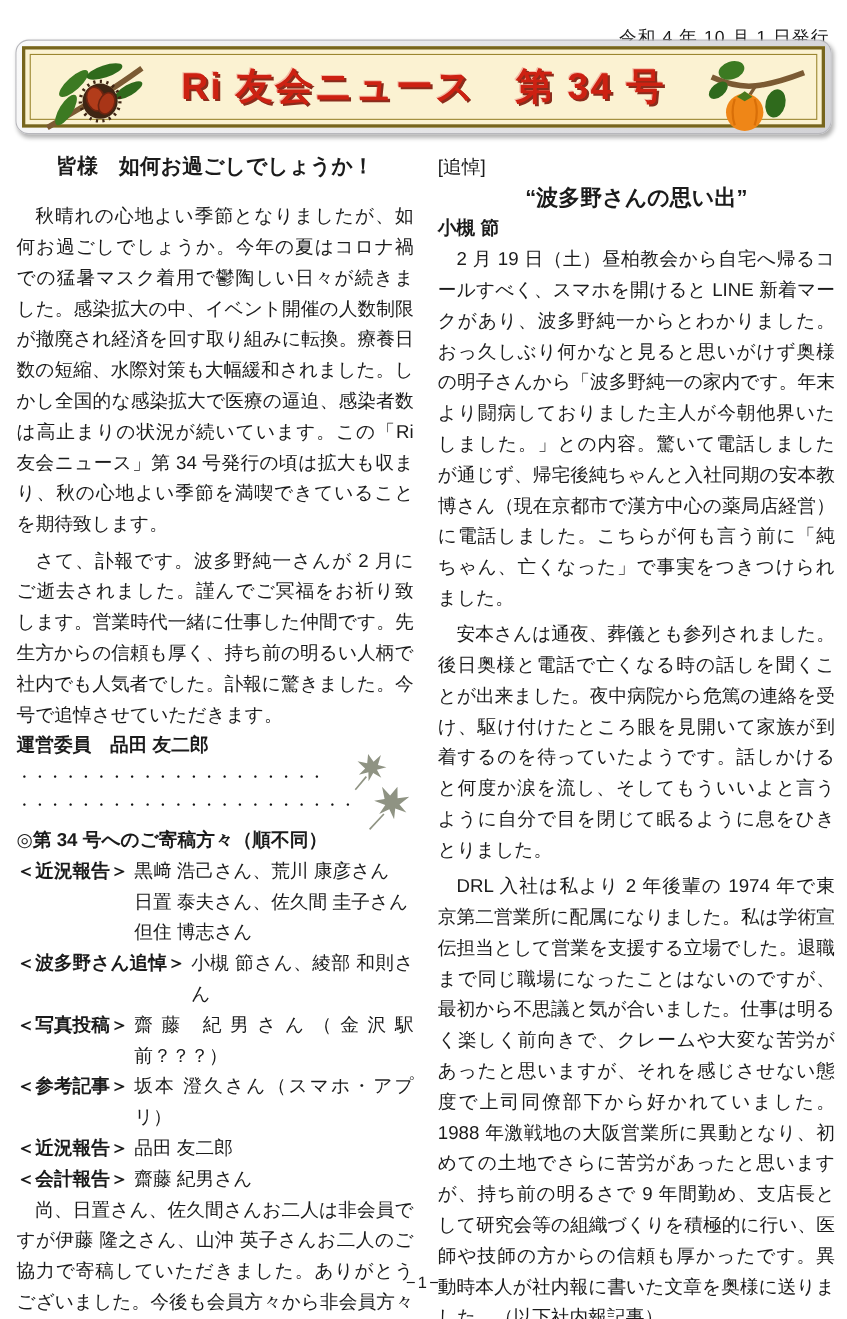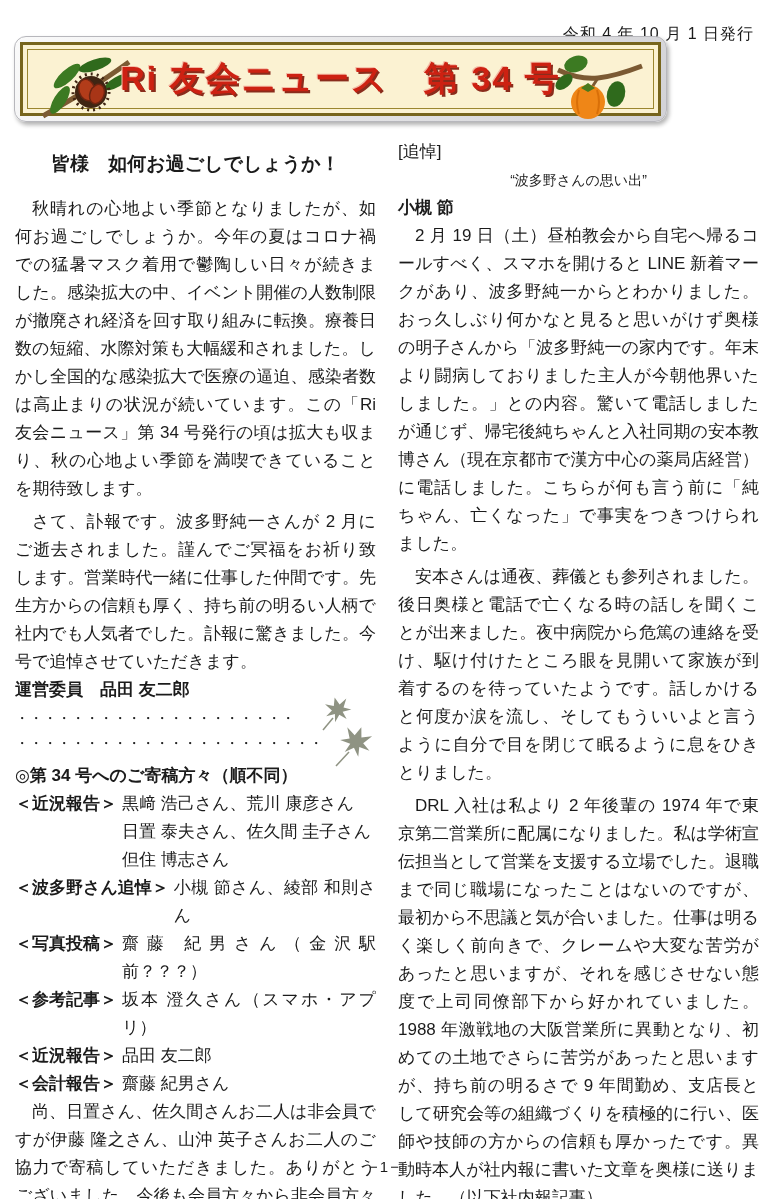--- a/index.html
+++ b/index.html
@@ -7,21 +7,21 @@
     position:relative; width:770px; height:1199px; background:#ffffff;
     font-family:"Liberation Sans","DejaVu Sans",sans-serif;
     color:#1b1b1b; overflow:hidden;
   }
   
   .date-line {
     position:absolute; top:24px; right:16px;
     font-size:16px; letter-spacing:1px;
   }
   .banner {
-    position:absolute; top:36px; left:14px; width:653px; height:86px;
+    position:absolute; top:36px; left:14px; width:742px; height:86px;
     border-radius:12px; box-sizing:border-box; padding:5px;
     background:linear-gradient(135deg,#fafafa,#d2d2d6);
     border:1px solid #b7b7bc;
     box-shadow:2px 3px 4px rgba(0,0,0,.30);
   }
   .banner-frame {
     position:relative; width:100%; height:100%; box-sizing:border-box;
     border:3px solid #77651d; background:#fbf2d2;
   }
   .banner-pinstripe { position:absolute; inset:4px; border:1px solid #9b8630; pointer-events:none; }
@@ -37,34 +37,34 @@
   
   .main {
     position:absolute; top:138px; left:15px; width:745px;
     display:flex; gap:22px;
   }
   .col { width:361px; font-size:17px; line-height:28px; text-align:justify; }
   .col p { margin:0; text-indent:1em; }
   .col p + p { margin-top:5px; }
   .greeting-heading {
     font-weight:bold; font-size:19px; text-align:center;
-    margin:12px 0 17px 0; text-indent:0;
+    margin:0 0 17px 0; text-indent:0;
   }
   .signature { text-align:left; font-weight:bold; }
   .dots-wrap { position:relative; margin-top:2px; }
   .dots { font-size:14px; line-height:25px; white-space:nowrap; color:#111; }
   .leaves { position:absolute; left:303px; top:-12px; }
   .contrib-heading { font-weight:bold; margin-top:6px; }
   .crow { display:flex; }
   .clabel { font-weight:bold; white-space:nowrap; margin-right:5px; flex:none; }
   .cnames { flex:1; }
   .closing { margin-top:2px; }
   
   .section-tag { text-indent:0; }
-  .memorial-title { font-weight:normal; font-size:14px; text-align:center; margin:0; }
+  .memorial-title { font-weight:bold; font-size:20px; text-align:center; margin:0; }
   .author { font-weight:bold; padding-right:38px; }
   
   .footer {
     position:absolute; bottom:24px; left:0; width:100%;
     text-align:center; font-size:15px; letter-spacing:2px;
   }
 </style>
 </head>
 <body>
 

